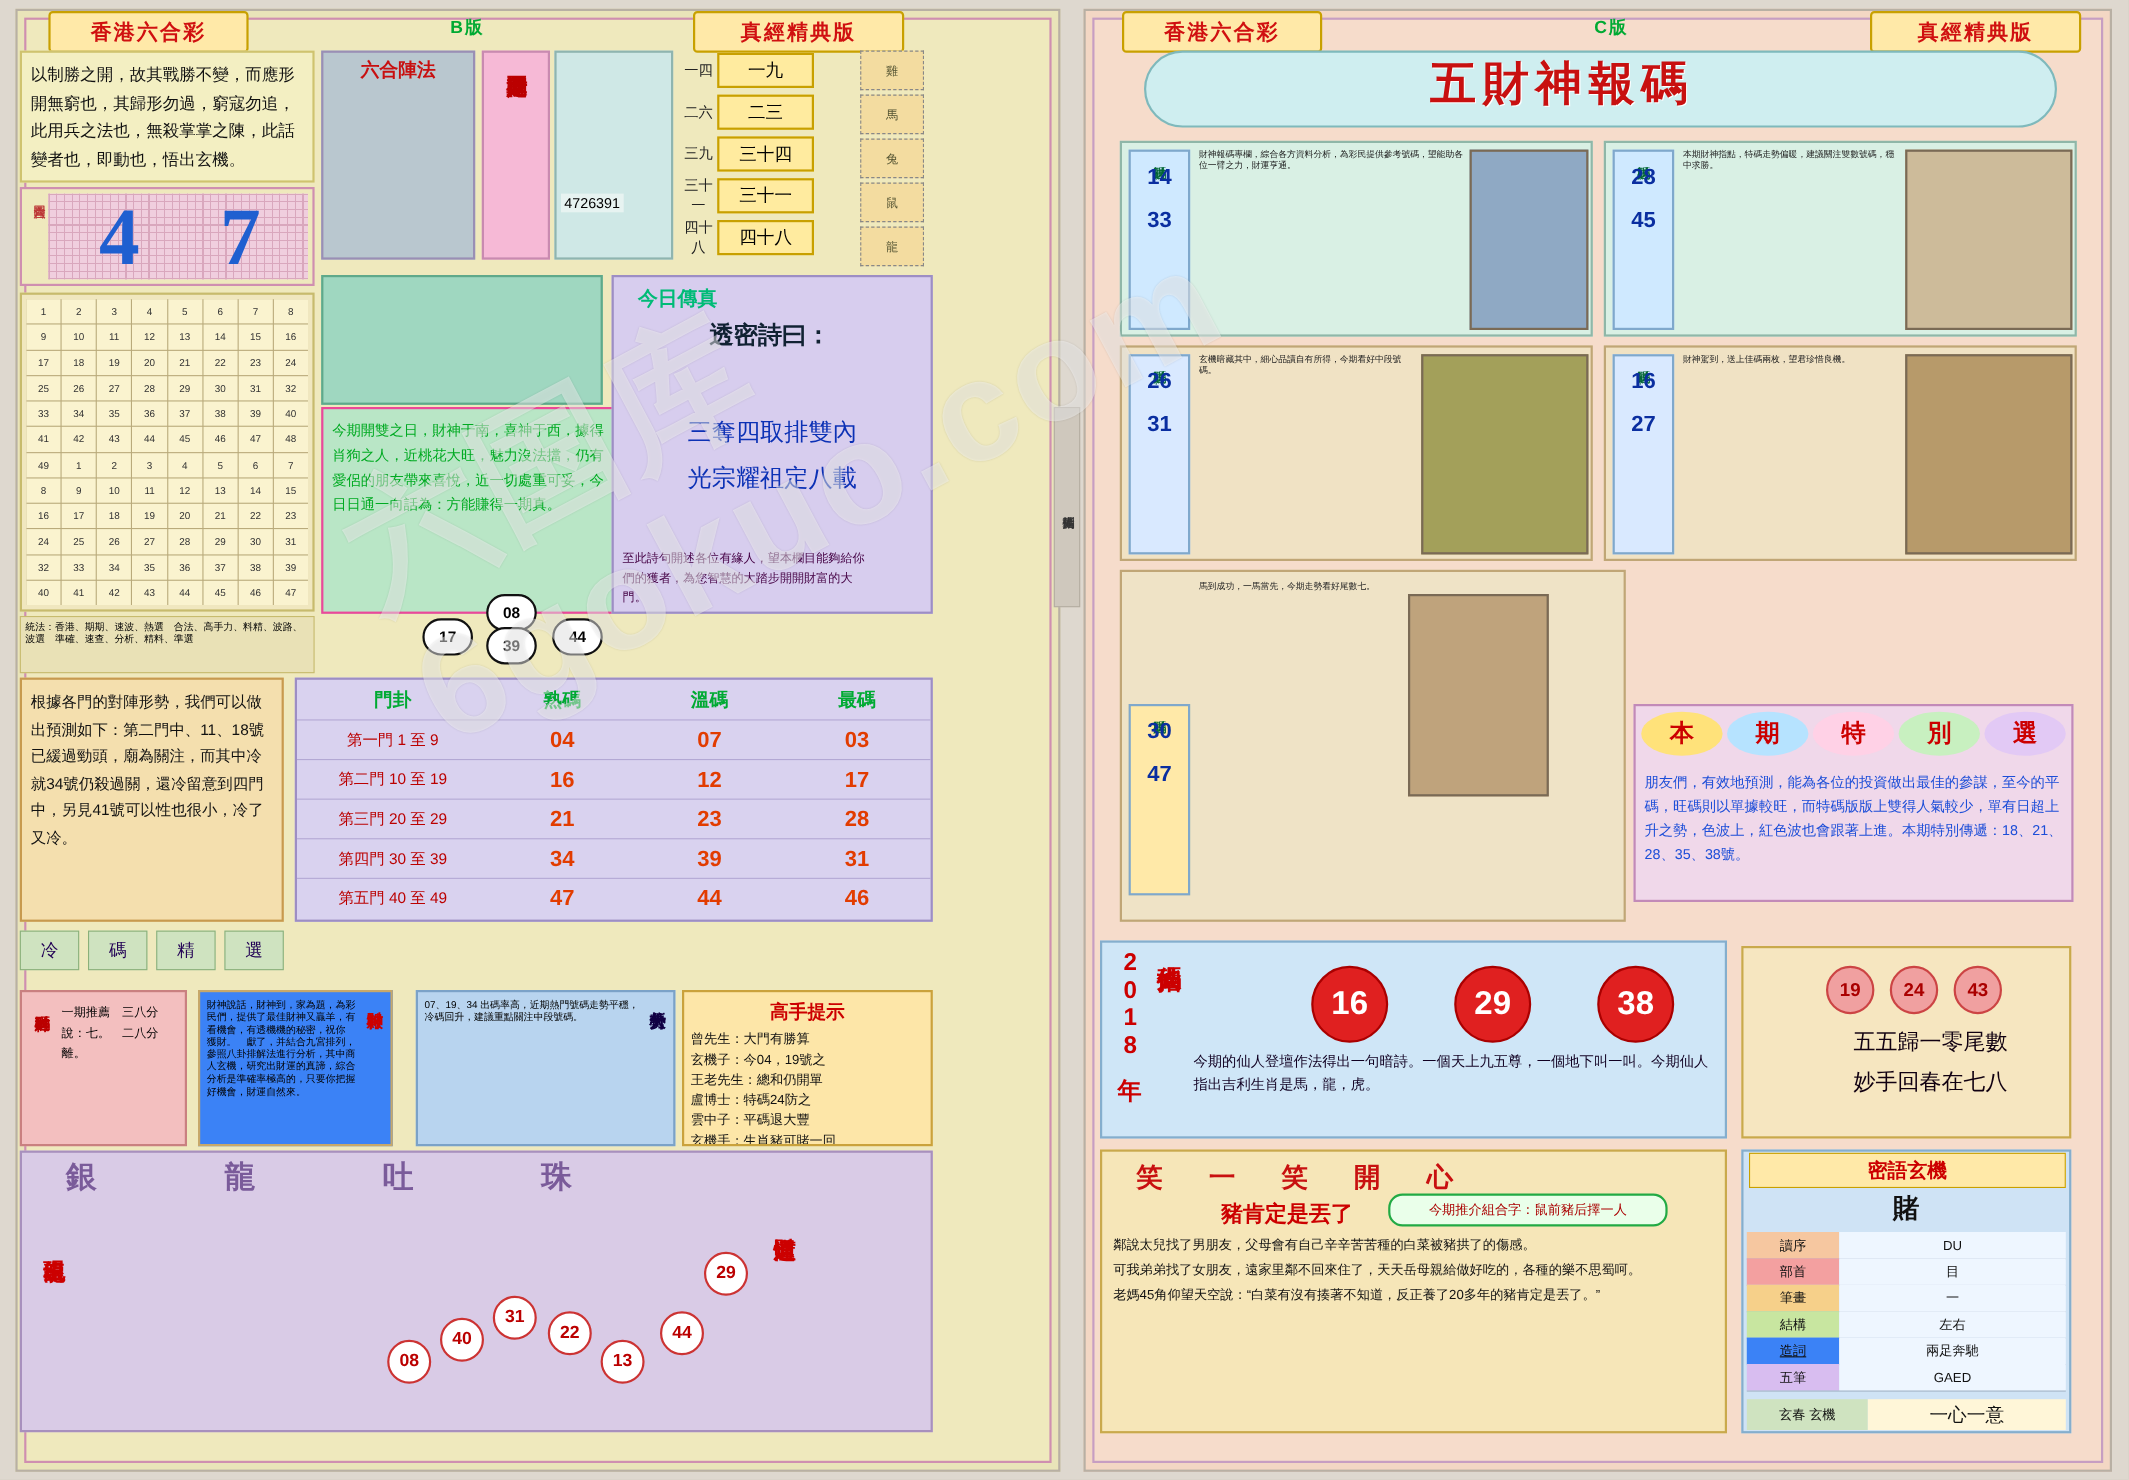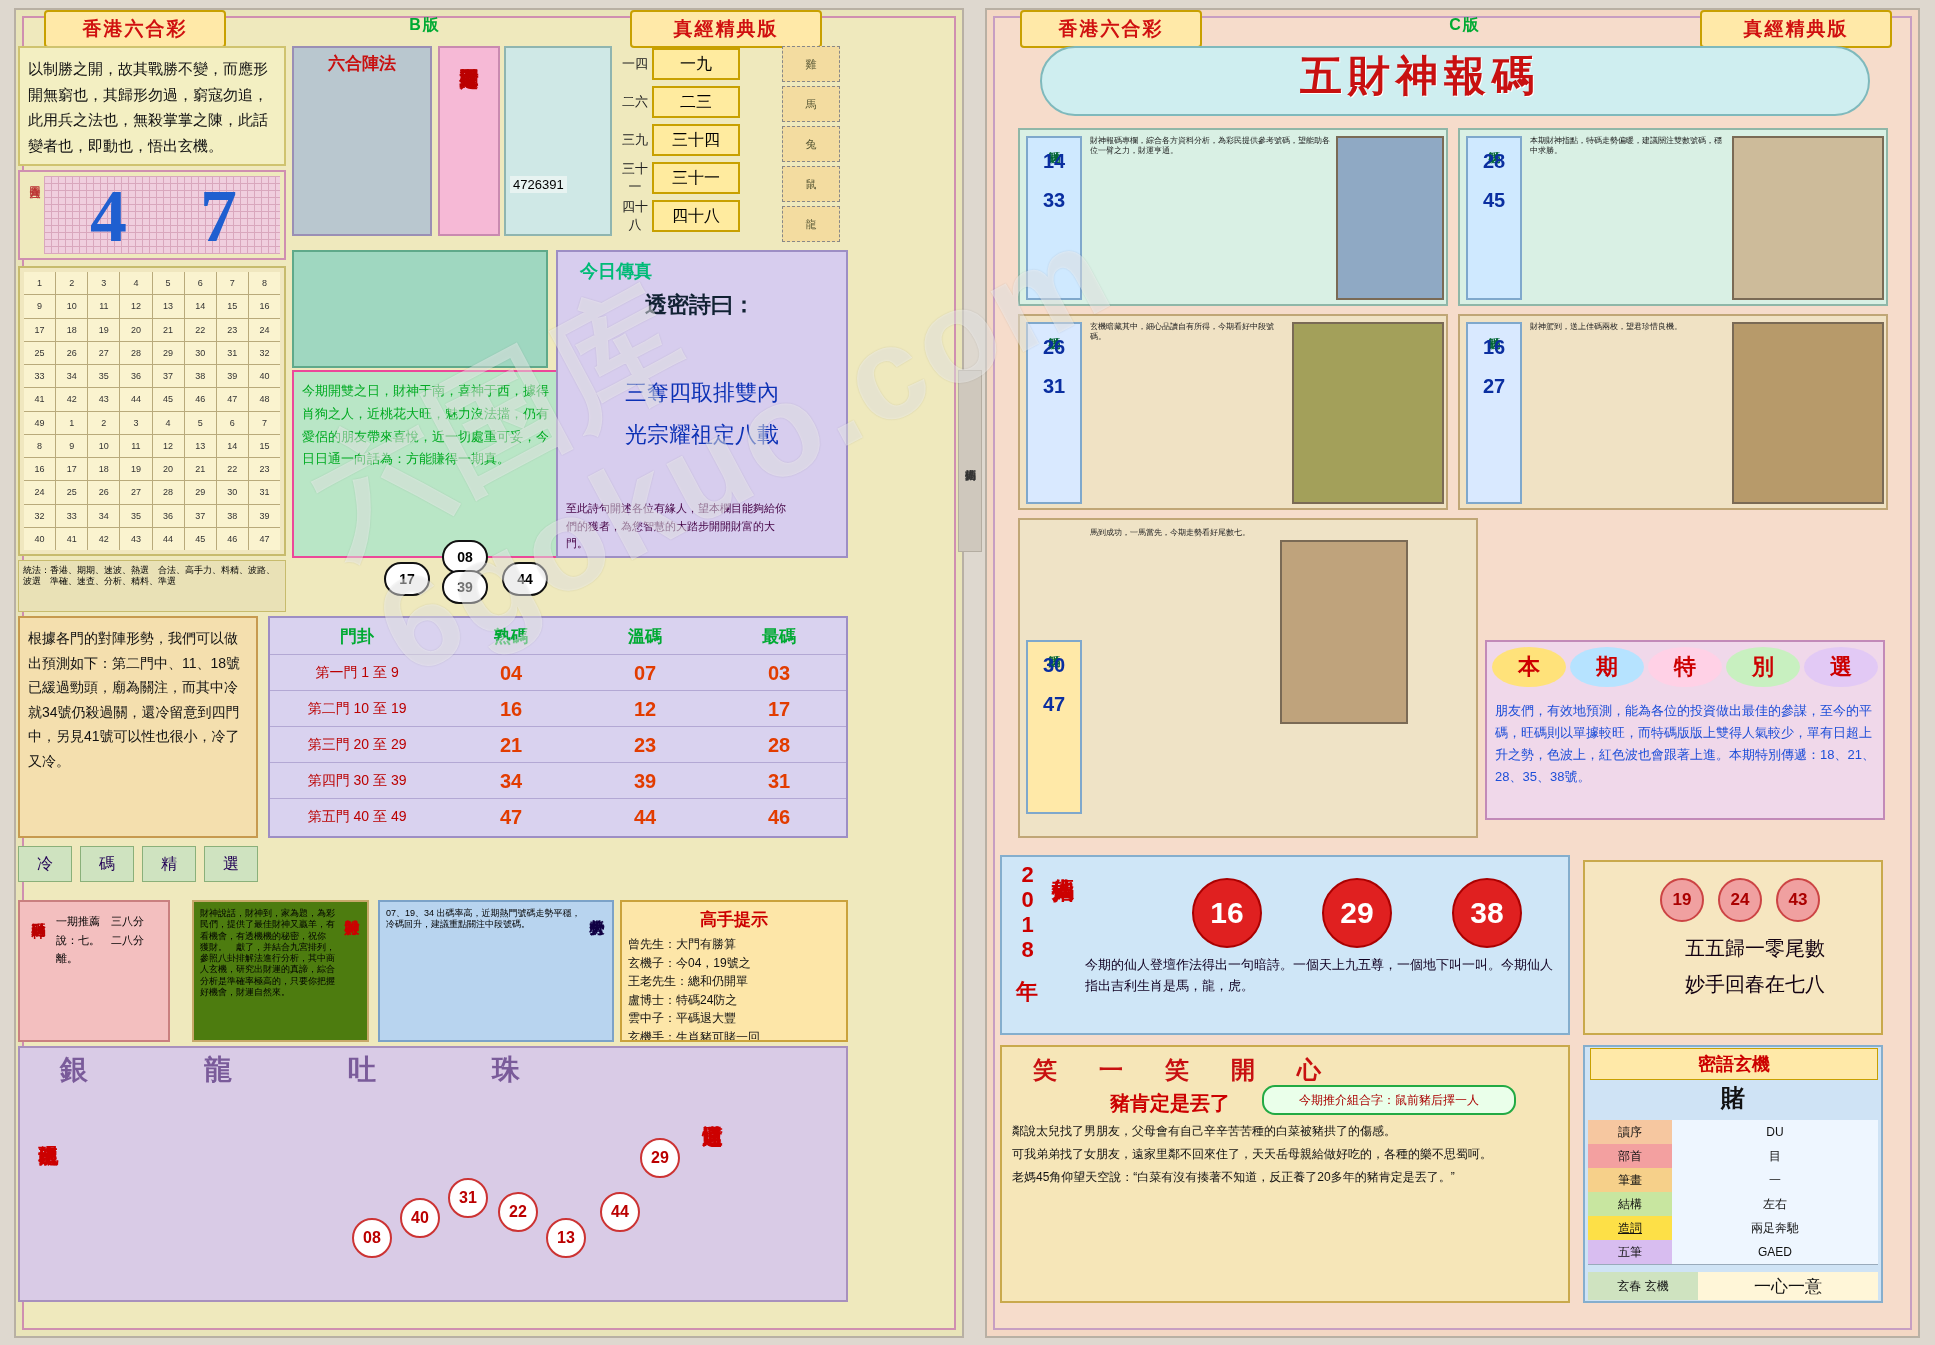--- a/index.html
+++ b/index.html
@@ -64,21 +64,21 @@
      font-size:14px;line-height:1.75;color:#111;}
   #bTbl{left:268px;top:616px;width:580px;height:222px;background:#d9d2ef;border:2px solid #9d8ec4;}
   #bTblHead{position:absolute;left:0;top:0;width:100%;height:36px;display:grid;grid-template-columns:1.3fr 1fr 1fr 1fr;}
   #bTblHead div{display:flex;align-items:center;justify-content:center;color:#0a3;font-weight:bold;font-size:17px;}
   .bRow{position:absolute;left:0;width:100%;height:36px;display:grid;grid-template-columns:1.3fr 1fr 1fr 1fr;border-top:1px solid #b3a8d4;}
   .bRow .c0{display:flex;align-items:center;justify-content:center;color:#b00;font-size:14px;}
   .bRow .n{display:flex;align-items:center;justify-content:center;color:#e23c00;font-size:20px;font-weight:bold;}
   #bCold{left:18px;top:842px;width:240px;height:50px;}
   .coldTag{width:64px;height:34px;background:#cfe3c0;border:1px solid #8ab07a;display:flex;align-items:center;justify-content:center;font-size:16px;color:#205;}
   #bCai{left:18px;top:846px;width:152px;height:196px;background:#f3bfbf;border:2px solid #c98080;padding:10px;}
-  #bLucky{left:192px;top:846px;width:177px;height:196px;background:#4d7c0f;border:2px solid #c7a86a;}
+  #bLucky{left:180px;top:846px;width:177px;height:196px;background:#3b82f6;border:2px solid #c7a86a;}
   #bTrend{left:378px;top:846px;width:236px;height:196px;background:#b8d4ef;border:2px solid #7ba2c8;}
   #bMaster{left:620px;top:846px;width:228px;height:196px;background:#fde6a8;border:2px solid #caa23c;padding:6px;}
   #bMaster .mt{color:#c00;font-weight:bold;font-size:17px;text-align:center;margin-bottom:4px;}
   .mrow{font-size:12px;line-height:1.55;color:#111;}
   #bDragon{left:18px;top:1046px;width:830px;height:256px;background:#d9cbe6;border:2px solid #a890bd;}
   #bDragonTitle{position:absolute;left:60px;top:1050px;width:460px;height:40px;display:flex;justify-content:space-between;align-items:center;}
   #bDragonTitle span{font-size:28px;font-weight:bold;color:#7a5b9a;}
   .ballBig{position:absolute;width:36px;height:36px;border-radius:50%;background:#fff;border:2px solid #c33;
      display:flex;align-items:center;justify-content:center;font-weight:bold;font-size:16px;color:#b00;}
   
@@ -532,21 +532,21 @@
   </div>
   <div class="cTR" style="top:1168px;">
     <div class="k" style="background:#f6d08a;">筆畫</div>
     <div class="v">一</div>
   </div>
   <div class="cTR" style="top:1192px;">
     <div class="k" style="background:#c8e6a0;">結構</div>
     <div class="v">左右</div>
   </div>
   <div class="cTR" style="top:1216px;">
-    <div class="k" style="background:#fde047;text-decoration:underline;">造詞</div>
+    <div class="k" style="background:#3b82f6;text-decoration:underline;">造詞</div>
     <div class="v">兩足奔馳</div>
   </div>
   <div class="cTR" style="top:1240px;">
     <div class="k" style="background:#d8bdf0;">五筆</div>
     <div class="v">GAED</div>
   </div>
   <div id="cFoot">
     <div class="k">玄春 玄機</div>
     <div class="v">一心一意</div>
   </div>

